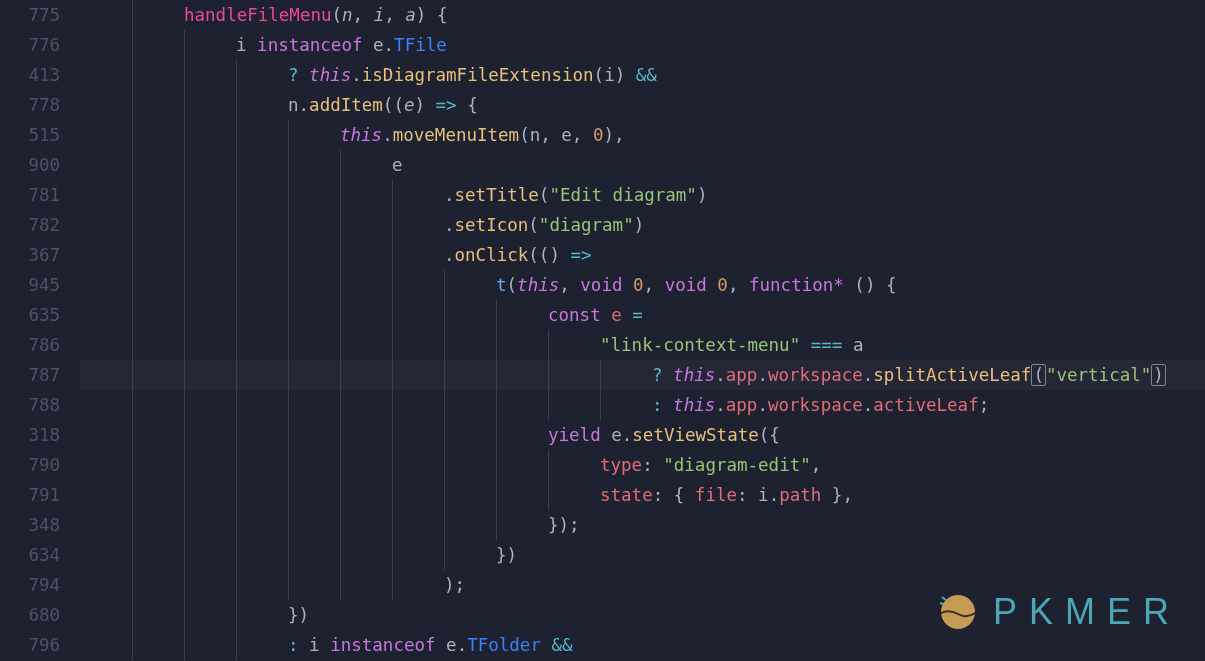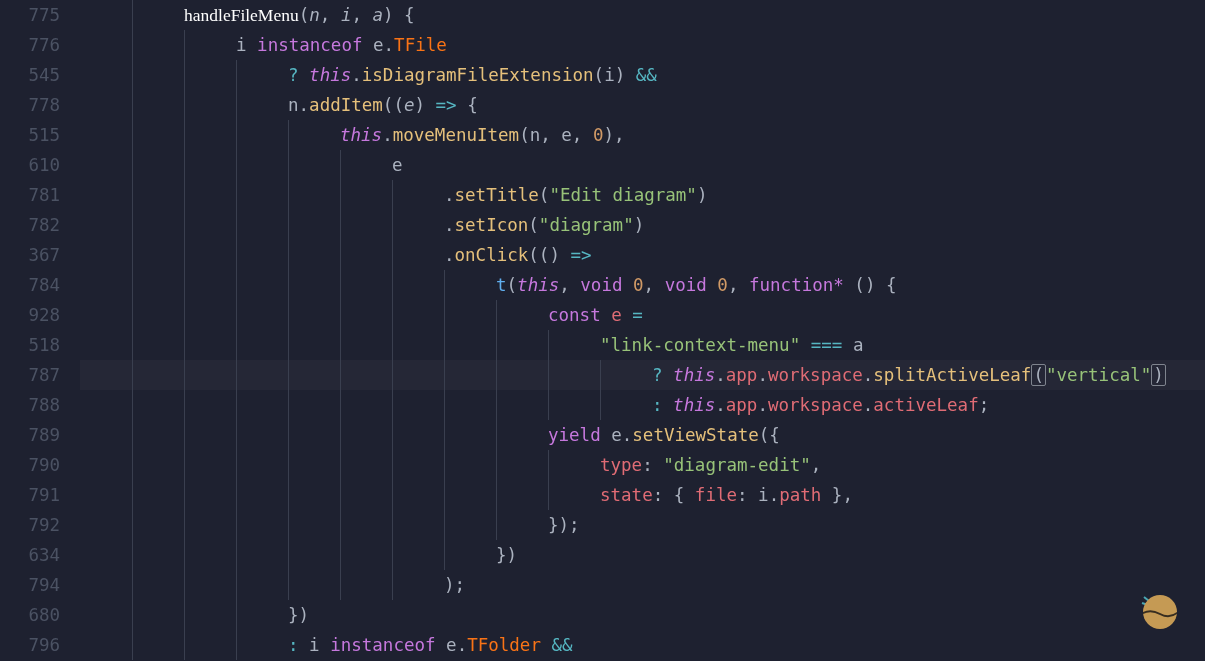--- a/index.html
+++ b/index.html
@@ -44,28 +44,28 @@
   .highlighted {
     background: rgba(255,255,255,0.03);
   }
   .indent-guide {
     border-left: 1px solid #3a3f4f;
     position: absolute;
     top: 0;
     bottom: 0;
     width: 1px;
   }
-  .tk-fn { color: #ffffff; font-family: Liberation Serif, serif; }
+  .tk-fn { color: #ec4899; }
   .tk-param { color: #abb2bf; font-style: italic; }
   .tk-punct { color: #abb2bf; }
   .tk-kw { color: #c678dd; }
   .tk-this { color: #c678dd; font-style: italic; }
   .tk-prop { color: #e06c75; }
   .tk-method { color: #e5c07b; }
-  .tk-class { color: #f97316; }
+  .tk-class { color: #3b82f6; }
   .tk-str { color: #98c379; }
   .tk-num { color: #d19a66; }
   .tk-op { color: #56b6c2; }
   .tk-var { color: #e06c75; }
   .tk-ident { color: #abb2bf; }
   .tk-call { color: #61afef; }
   .bracket-match {
     border: 1px solid #7f848e;
     border-radius: 2px;
     padding: 0 1px;
@@ -92,46 +92,47 @@
     color: #4fb3bf;
   }
 </style>
 </head>
 <body>
 
 <div class="editor">
   <div class="gutter" id="gutter">
       <div class="line">775</div>
       <div class="line">776</div>
-      <div class="line">545</div>
+      <div class="line">413</div>
       <div class="line">778</div>
       <div class="line">515</div>
-      <div class="line">610</div>
+      <div class="line">900</div>
       <div class="line">781</div>
       <div class="line">782</div>
       <div class="line">367</div>
-      <div class="line">784</div>
-      <div class="line">928</div>
-      <div class="line">518</div>
+      <div class="line">945</div>
+      <div class="line">635</div>
+      <div class="line">786</div>
       <div class="line">787</div>
       <div class="line">788</div>
-      <div class="line">789</div>
+      <div class="line">318</div>
       <div class="line">790</div>
       <div class="line">791</div>
-      <div class="line">792</div>
+      <div class="line">348</div>
       <div class="line">634</div>
       <div class="line">794</div>
       <div class="line">680</div>
       <div class="line">796</div>
     </div>
   <div class="code" id="code"><div class="code-line"><span class="indent-guide" style="left: 52px;"></span><span style="padding-left: 104px;"><span class="tk-fn">handleFileMenu</span><span class="tk-punct">(</span><span class="tk-param">n</span><span class="tk-punct">, </span><span class="tk-param">i</span><span class="tk-punct">, </span><span class="tk-param">a</span><span class="tk-punct">) {</span></span></div><div class="code-line"><span class="indent-guide" style="left: 52px;"></span><span class="indent-guide" style="left: 104px;"></span><span style="padding-left: 156px;"><span class="tk-ident">i</span> <span class="tk-kw">instanceof</span> <span class="tk-ident">e</span><span class="tk-punct">.</span><span class="tk-class">TFile</span></span></div><div class="code-line"><span class="indent-guide" style="left: 52px;"></span><span class="indent-guide" style="left: 104px;"></span><span class="indent-guide" style="left: 156px;"></span><span style="padding-left: 208px;"><span class="tk-op">?</span> <span class="tk-this">this</span><span class="tk-punct">.</span><span class="tk-method">isDiagramFileExtension</span><span class="tk-punct">(</span><span class="tk-ident">i</span><span class="tk-punct">)</span> <span class="tk-op">&amp;&amp;</span></span></div><div class="code-line"><span class="indent-guide" style="left: 52px;"></span><span class="indent-guide" style="left: 104px;"></span><span class="indent-guide" style="left: 156px;"></span><span style="padding-left: 208px;"><span class="tk-ident">n</span><span class="tk-punct">.</span><span class="tk-method">addItem</span><span class="tk-punct">((</span><span class="tk-param">e</span><span class="tk-punct">)</span> <span class="tk-op">=&gt;</span> <span class="tk-punct">{</span></span></div><div class="code-line"><span class="indent-guide" style="left: 52px;"></span><span class="indent-guide" style="left: 104px;"></span><span class="indent-guide" style="left: 156px;"></span><span class="indent-guide" style="left: 208px;"></span><span style="padding-left: 260px;"><span class="tk-this">this</span><span class="tk-punct">.</span><span class="tk-method">moveMenuItem</span><span class="tk-punct">(</span><span class="tk-ident">n</span><span class="tk-punct">, </span><span class="tk-ident">e</span><span class="tk-punct">, </span><span class="tk-num">0</span><span class="tk-punct">),</span></span></div><div class="code-line"><span class="indent-guide" style="left: 52px;"></span><span class="indent-guide" style="left: 104px;"></span><span class="indent-guide" style="left: 156px;"></span><span class="indent-guide" style="left: 208px;"></span><span class="indent-guide" style="left: 260px;"></span><span style="padding-left: 312px;"><span class="tk-ident">e</span></span></div><div class="code-line"><span class="indent-guide" style="left: 52px;"></span><span class="indent-guide" style="left: 104px;"></span><span class="indent-guide" style="left: 156px;"></span><span class="indent-guide" style="left: 208px;"></span><span class="indent-guide" style="left: 260px;"></span><span class="indent-guide" style="left: 312px;"></span><span style="padding-left: 364px;"><span class="tk-punct">.</span><span class="tk-method">setTitle</span><span class="tk-punct">(</span><span class="tk-str">"Edit diagram"</span><span class="tk-punct">)</span></span></div><div class="code-line"><span class="indent-guide" style="left: 52px;"></span><span class="indent-guide" style="left: 104px;"></span><span class="indent-guide" style="left: 156px;"></span><span class="indent-guide" style="left: 208px;"></span><span class="indent-guide" style="left: 260px;"></span><span class="indent-guide" style="left: 312px;"></span><span style="padding-left: 364px;"><span class="tk-punct">.</span><span class="tk-method">setIcon</span><span class="tk-punct">(</span><span class="tk-str">"diagram"</span><span class="tk-punct">)</span></span></div><div class="code-line"><span class="indent-guide" style="left: 52px;"></span><span class="indent-guide" style="left: 104px;"></span><span class="indent-guide" style="left: 156px;"></span><span class="indent-guide" style="left: 208px;"></span><span class="indent-guide" style="left: 260px;"></span><span class="indent-guide" style="left: 312px;"></span><span style="padding-left: 364px;"><span class="tk-punct">.</span><span class="tk-method">onClick</span><span class="tk-punct">(()</span> <span class="tk-op">=&gt;</span></span></div><div class="code-line"><span class="indent-guide" style="left: 52px;"></span><span class="indent-guide" style="left: 104px;"></span><span class="indent-guide" style="left: 156px;"></span><span class="indent-guide" style="left: 208px;"></span><span class="indent-guide" style="left: 260px;"></span><span class="indent-guide" style="left: 312px;"></span><span class="indent-guide" style="left: 364px;"></span><span style="padding-left: 416px;"><span class="tk-call">t</span><span class="tk-punct">(</span><span class="tk-this">this</span><span class="tk-punct">, </span><span class="tk-kw">void</span> <span class="tk-num">0</span><span class="tk-punct">, </span><span class="tk-kw">void</span> <span class="tk-num">0</span><span class="tk-punct">, </span><span class="tk-kw">function*</span> <span class="tk-punct">() {</span></span></div><div class="code-line"><span class="indent-guide" style="left: 52px;"></span><span class="indent-guide" style="left: 104px;"></span><span class="indent-guide" style="left: 156px;"></span><span class="indent-guide" style="left: 208px;"></span><span class="indent-guide" style="left: 260px;"></span><span class="indent-guide" style="left: 312px;"></span><span class="indent-guide" style="left: 364px;"></span><span class="indent-guide" style="left: 416px;"></span><span style="padding-left: 468px;"><span class="tk-kw">const</span> <span class="tk-var">e</span> <span class="tk-op">=</span></span></div><div class="code-line"><span class="indent-guide" style="left: 52px;"></span><span class="indent-guide" style="left: 104px;"></span><span class="indent-guide" style="left: 156px;"></span><span class="indent-guide" style="left: 208px;"></span><span class="indent-guide" style="left: 260px;"></span><span class="indent-guide" style="left: 312px;"></span><span class="indent-guide" style="left: 364px;"></span><span class="indent-guide" style="left: 416px;"></span><span class="indent-guide" style="left: 468px;"></span><span style="padding-left: 520px;"><span class="tk-str">"link-context-menu"</span> <span class="tk-op">===</span> <span class="tk-ident">a</span></span></div><div class="code-line highlighted"><span class="indent-guide" style="left: 52px;"></span><span class="indent-guide" style="left: 104px;"></span><span class="indent-guide" style="left: 156px;"></span><span class="indent-guide" style="left: 208px;"></span><span class="indent-guide" style="left: 260px;"></span><span class="indent-guide" style="left: 312px;"></span><span class="indent-guide" style="left: 364px;"></span><span class="indent-guide" style="left: 416px;"></span><span class="indent-guide" style="left: 468px;"></span><span class="indent-guide" style="left: 520px;"></span><span style="padding-left: 572px;"><span class="tk-op">?</span> <span class="tk-this">this</span><span class="tk-punct">.</span><span class="tk-prop">app</span><span class="tk-punct">.</span><span class="tk-prop">workspace</span><span class="tk-punct">.</span><span class="tk-method">splitActiveLeaf</span><span class="bracket-match tk-punct">(</span><span class="tk-str">"vertical"</span><span class="bracket-match tk-punct">)</span></span></div><div class="code-line"><span class="indent-guide" style="left: 52px;"></span><span class="indent-guide" style="left: 104px;"></span><span class="indent-guide" style="left: 156px;"></span><span class="indent-guide" style="left: 208px;"></span><span class="indent-guide" style="left: 260px;"></span><span class="indent-guide" style="left: 312px;"></span><span class="indent-guide" style="left: 364px;"></span><span class="indent-guide" style="left: 416px;"></span><span class="indent-guide" style="left: 468px;"></span><span class="indent-guide" style="left: 520px;"></span><span style="padding-left: 572px;"><span class="tk-op">:</span> <span class="tk-this">this</span><span class="tk-punct">.</span><span class="tk-prop">app</span><span class="tk-punct">.</span><span class="tk-prop">workspace</span><span class="tk-punct">.</span><span class="tk-prop">activeLeaf</span><span class="tk-punct">;</span></span></div><div class="code-line"><span class="indent-guide" style="left: 52px;"></span><span class="indent-guide" style="left: 104px;"></span><span class="indent-guide" style="left: 156px;"></span><span class="indent-guide" style="left: 208px;"></span><span class="indent-guide" style="left: 260px;"></span><span class="indent-guide" style="left: 312px;"></span><span class="indent-guide" style="left: 364px;"></span><span class="indent-guide" style="left: 416px;"></span><span style="padding-left: 468px;"><span class="tk-kw">yield</span> <span class="tk-ident">e</span><span class="tk-punct">.</span><span class="tk-method">setViewState</span><span class="tk-punct">({</span></span></div><div class="code-line"><span class="indent-guide" style="left: 52px;"></span><span class="indent-guide" style="left: 104px;"></span><span class="indent-guide" style="left: 156px;"></span><span class="indent-guide" style="left: 208px;"></span><span class="indent-guide" style="left: 260px;"></span><span class="indent-guide" style="left: 312px;"></span><span class="indent-guide" style="left: 364px;"></span><span class="indent-guide" style="left: 416px;"></span><span class="indent-guide" style="left: 468px;"></span><span style="padding-left: 520px;"><span class="tk-prop">type</span><span class="tk-punct">: </span><span class="tk-str">"diagram-edit"</span><span class="tk-punct">,</span></span></div><div class="code-line"><span class="indent-guide" style="left: 52px;"></span><span class="indent-guide" style="left: 104px;"></span><span class="indent-guide" style="left: 156px;"></span><span class="indent-guide" style="left: 208px;"></span><span class="indent-guide" style="left: 260px;"></span><span class="indent-guide" style="left: 312px;"></span><span class="indent-guide" style="left: 364px;"></span><span class="indent-guide" style="left: 416px;"></span><span class="indent-guide" style="left: 468px;"></span><span style="padding-left: 520px;"><span class="tk-prop">state</span><span class="tk-punct">: { </span><span class="tk-prop">file</span><span class="tk-punct">: </span><span class="tk-ident">i</span><span class="tk-punct">.</span><span class="tk-prop">path</span><span class="tk-punct"> },</span></span></div><div class="code-line"><span class="indent-guide" style="left: 52px;"></span><span class="indent-guide" style="left: 104px;"></span><span class="indent-guide" style="left: 156px;"></span><span class="indent-guide" style="left: 208px;"></span><span class="indent-guide" style="left: 260px;"></span><span class="indent-guide" style="left: 312px;"></span><span class="indent-guide" style="left: 364px;"></span><span class="indent-guide" style="left: 416px;"></span><span style="padding-left: 468px;"><span class="tk-punct">});</span></span></div><div class="code-line"><span class="indent-guide" style="left: 52px;"></span><span class="indent-guide" style="left: 104px;"></span><span class="indent-guide" style="left: 156px;"></span><span class="indent-guide" style="left: 208px;"></span><span class="indent-guide" style="left: 260px;"></span><span class="indent-guide" style="left: 312px;"></span><span class="indent-guide" style="left: 364px;"></span><span style="padding-left: 416px;"><span class="tk-punct">})</span></span></div><div class="code-line"><span class="indent-guide" style="left: 52px;"></span><span class="indent-guide" style="left: 104px;"></span><span class="indent-guide" style="left: 156px;"></span><span class="indent-guide" style="left: 208px;"></span><span class="indent-guide" style="left: 260px;"></span><span class="indent-guide" style="left: 312px;"></span><span style="padding-left: 364px;"><span class="tk-punct">);</span></span></div><div class="code-line"><span class="indent-guide" style="left: 52px;"></span><span class="indent-guide" style="left: 104px;"></span><span class="indent-guide" style="left: 156px;"></span><span style="padding-left: 208px;"><span class="tk-punct">})</span></span></div><div class="code-line"><span class="indent-guide" style="left: 52px;"></span><span class="indent-guide" style="left: 104px;"></span><span class="indent-guide" style="left: 156px;"></span><span style="padding-left: 208px;"><span class="tk-op">:</span> <span class="tk-ident">i</span> <span class="tk-kw">instanceof</span> <span class="tk-ident">e</span><span class="tk-punct">.</span><span class="tk-class">TFolder</span> <span class="tk-op">&amp;&amp;</span></span></div></div>
 </div>
 
 <div class="logo">
   <div class="logo-icon">
     <svg viewBox="0 0 42 42" width="42" height="42">
       <line x1="5" y1="6" x2="10" y2="10" stroke="#4fb3bf" stroke-width="2"></line>
       <line x1="3" y1="12" x2="9" y2="14" stroke="#4fb3bf" stroke-width="2"></line>
       <path d="M21 4 A17 17 0 0 1 38 21 A17 17 0 0 1 21 38 A17 17 0 0 1 4 21 A17 17 0 0 1 21 4 Z" fill="#d4a558"></path>
       <path d="M4 21 Q 12 17 21 22 Q 30 27 38 21 L38 23 Q 30 29 21 24 Q 12 19 4 23 Z" fill="#3a2f1f"></path>
     </svg>
   </div>
+  <span class="logo-text">PKMER</span>
 </div>
 
 </body></html>

